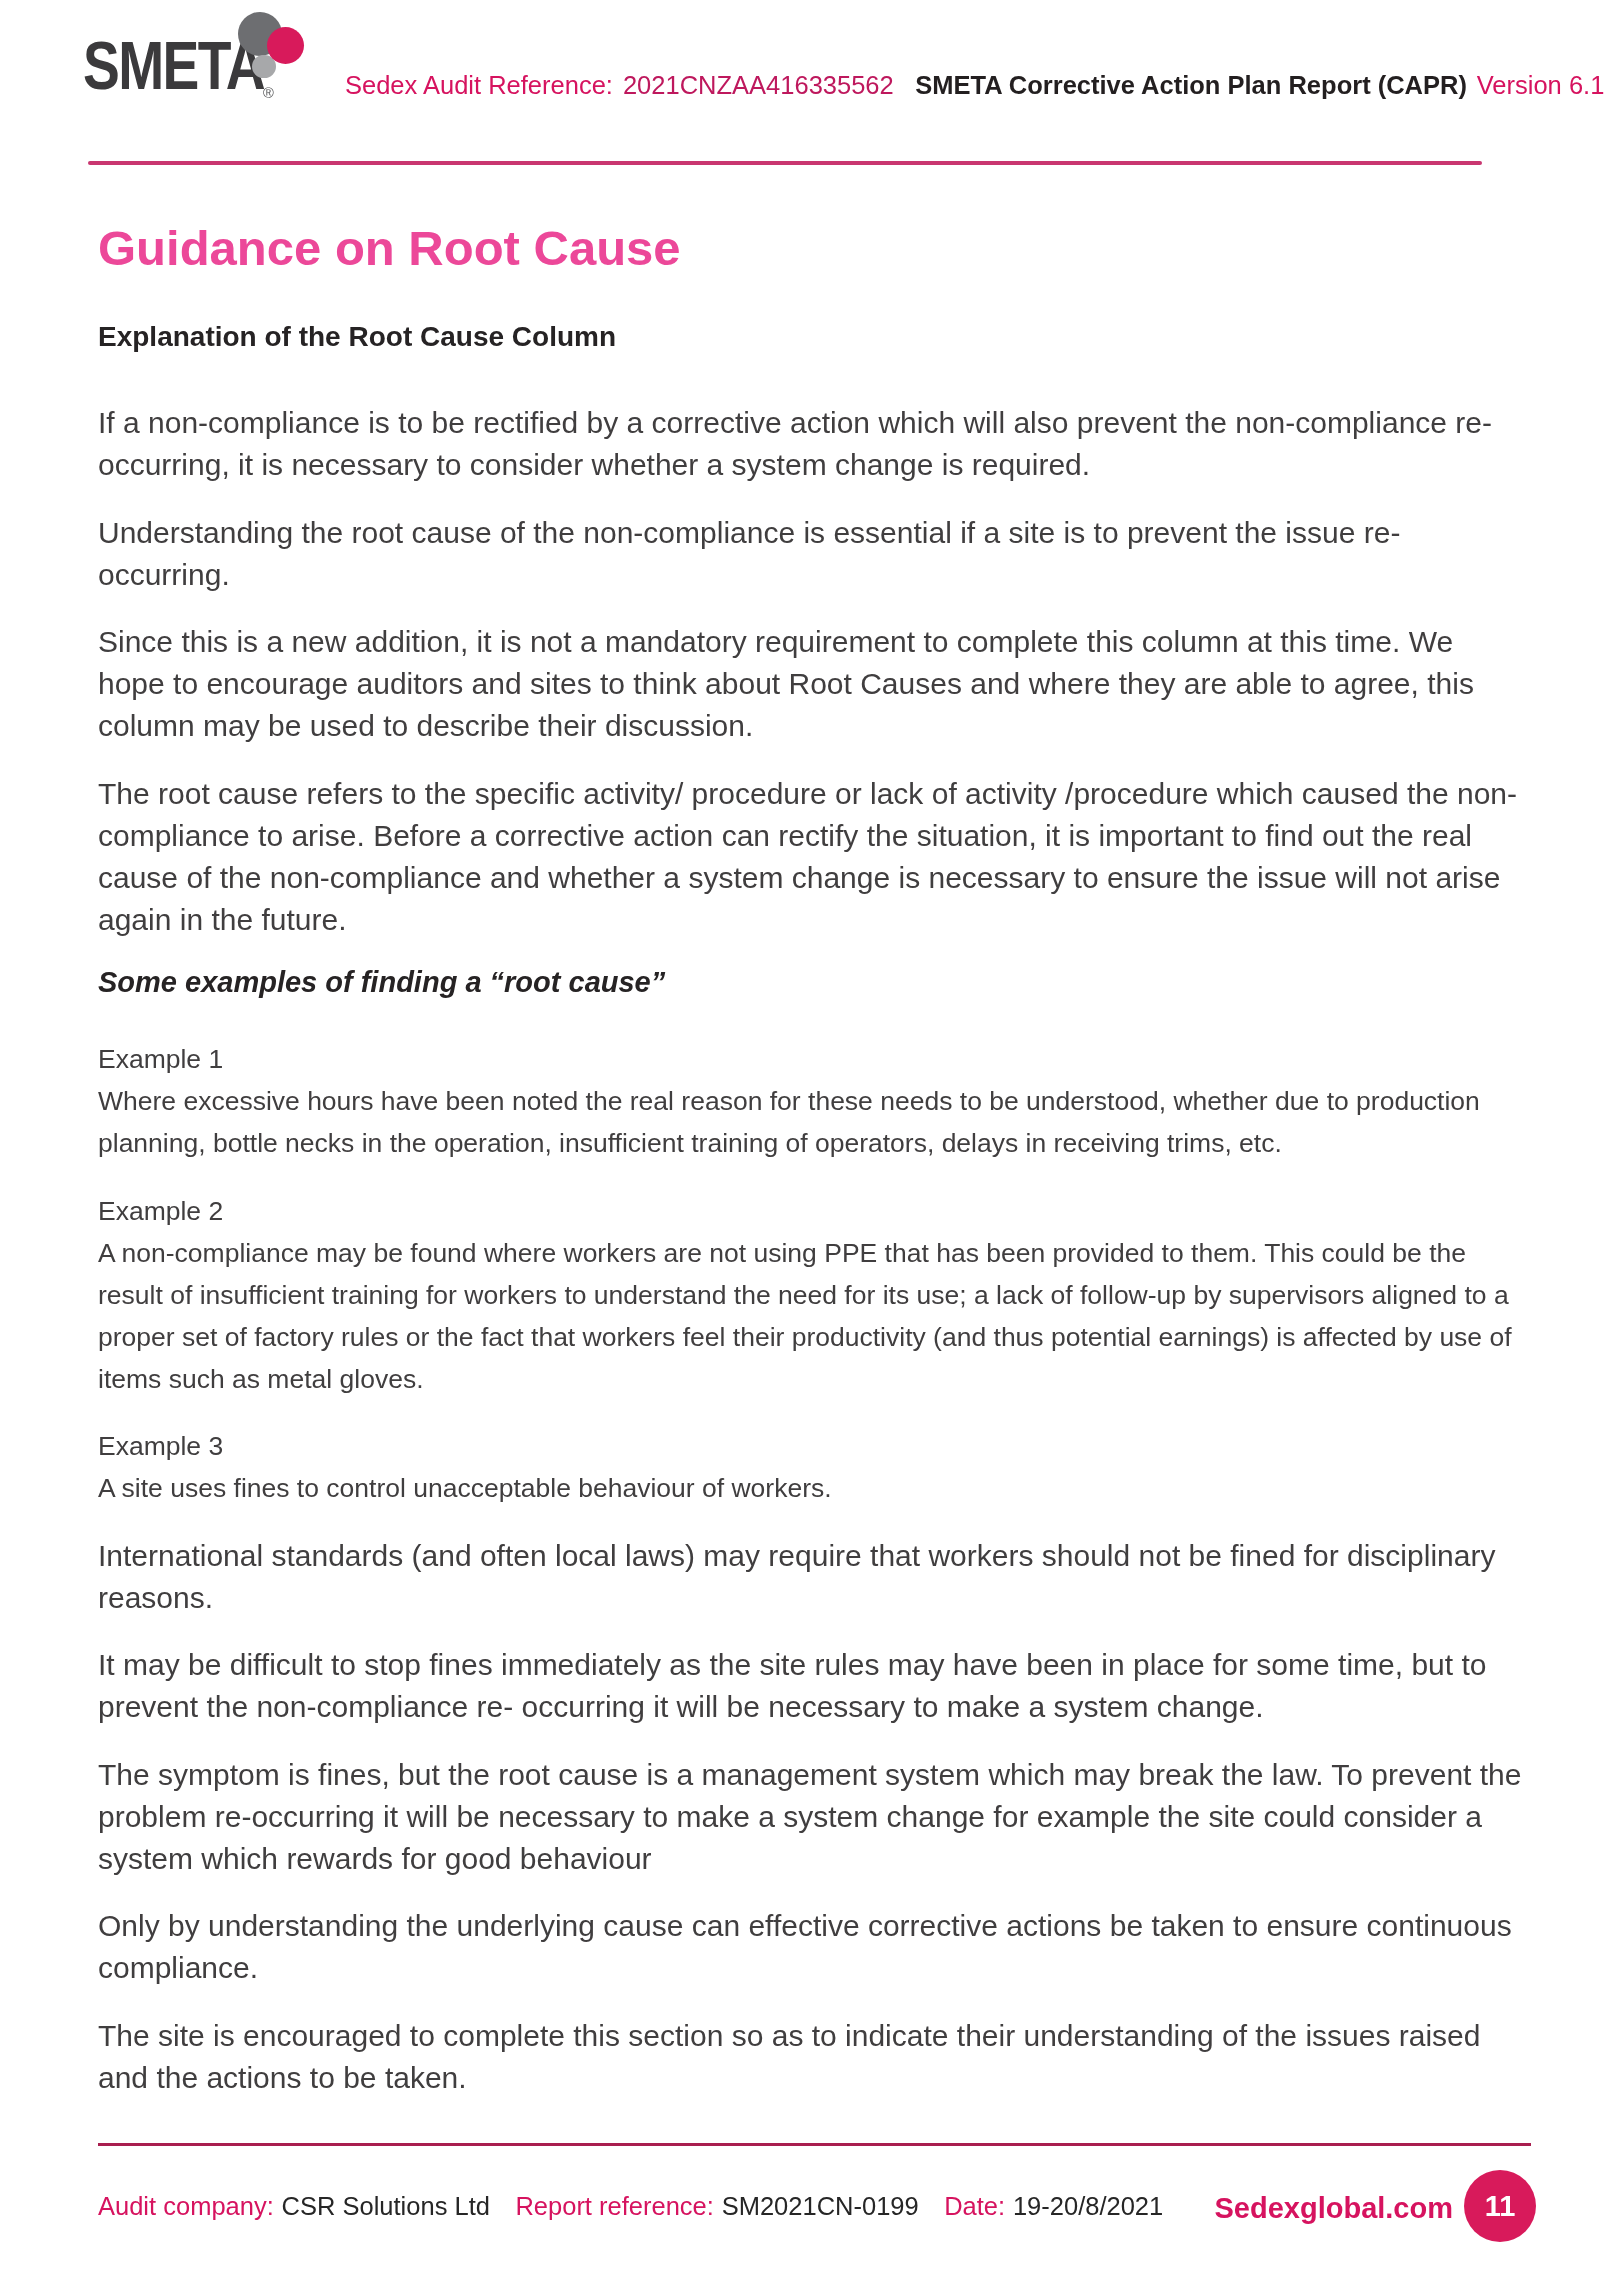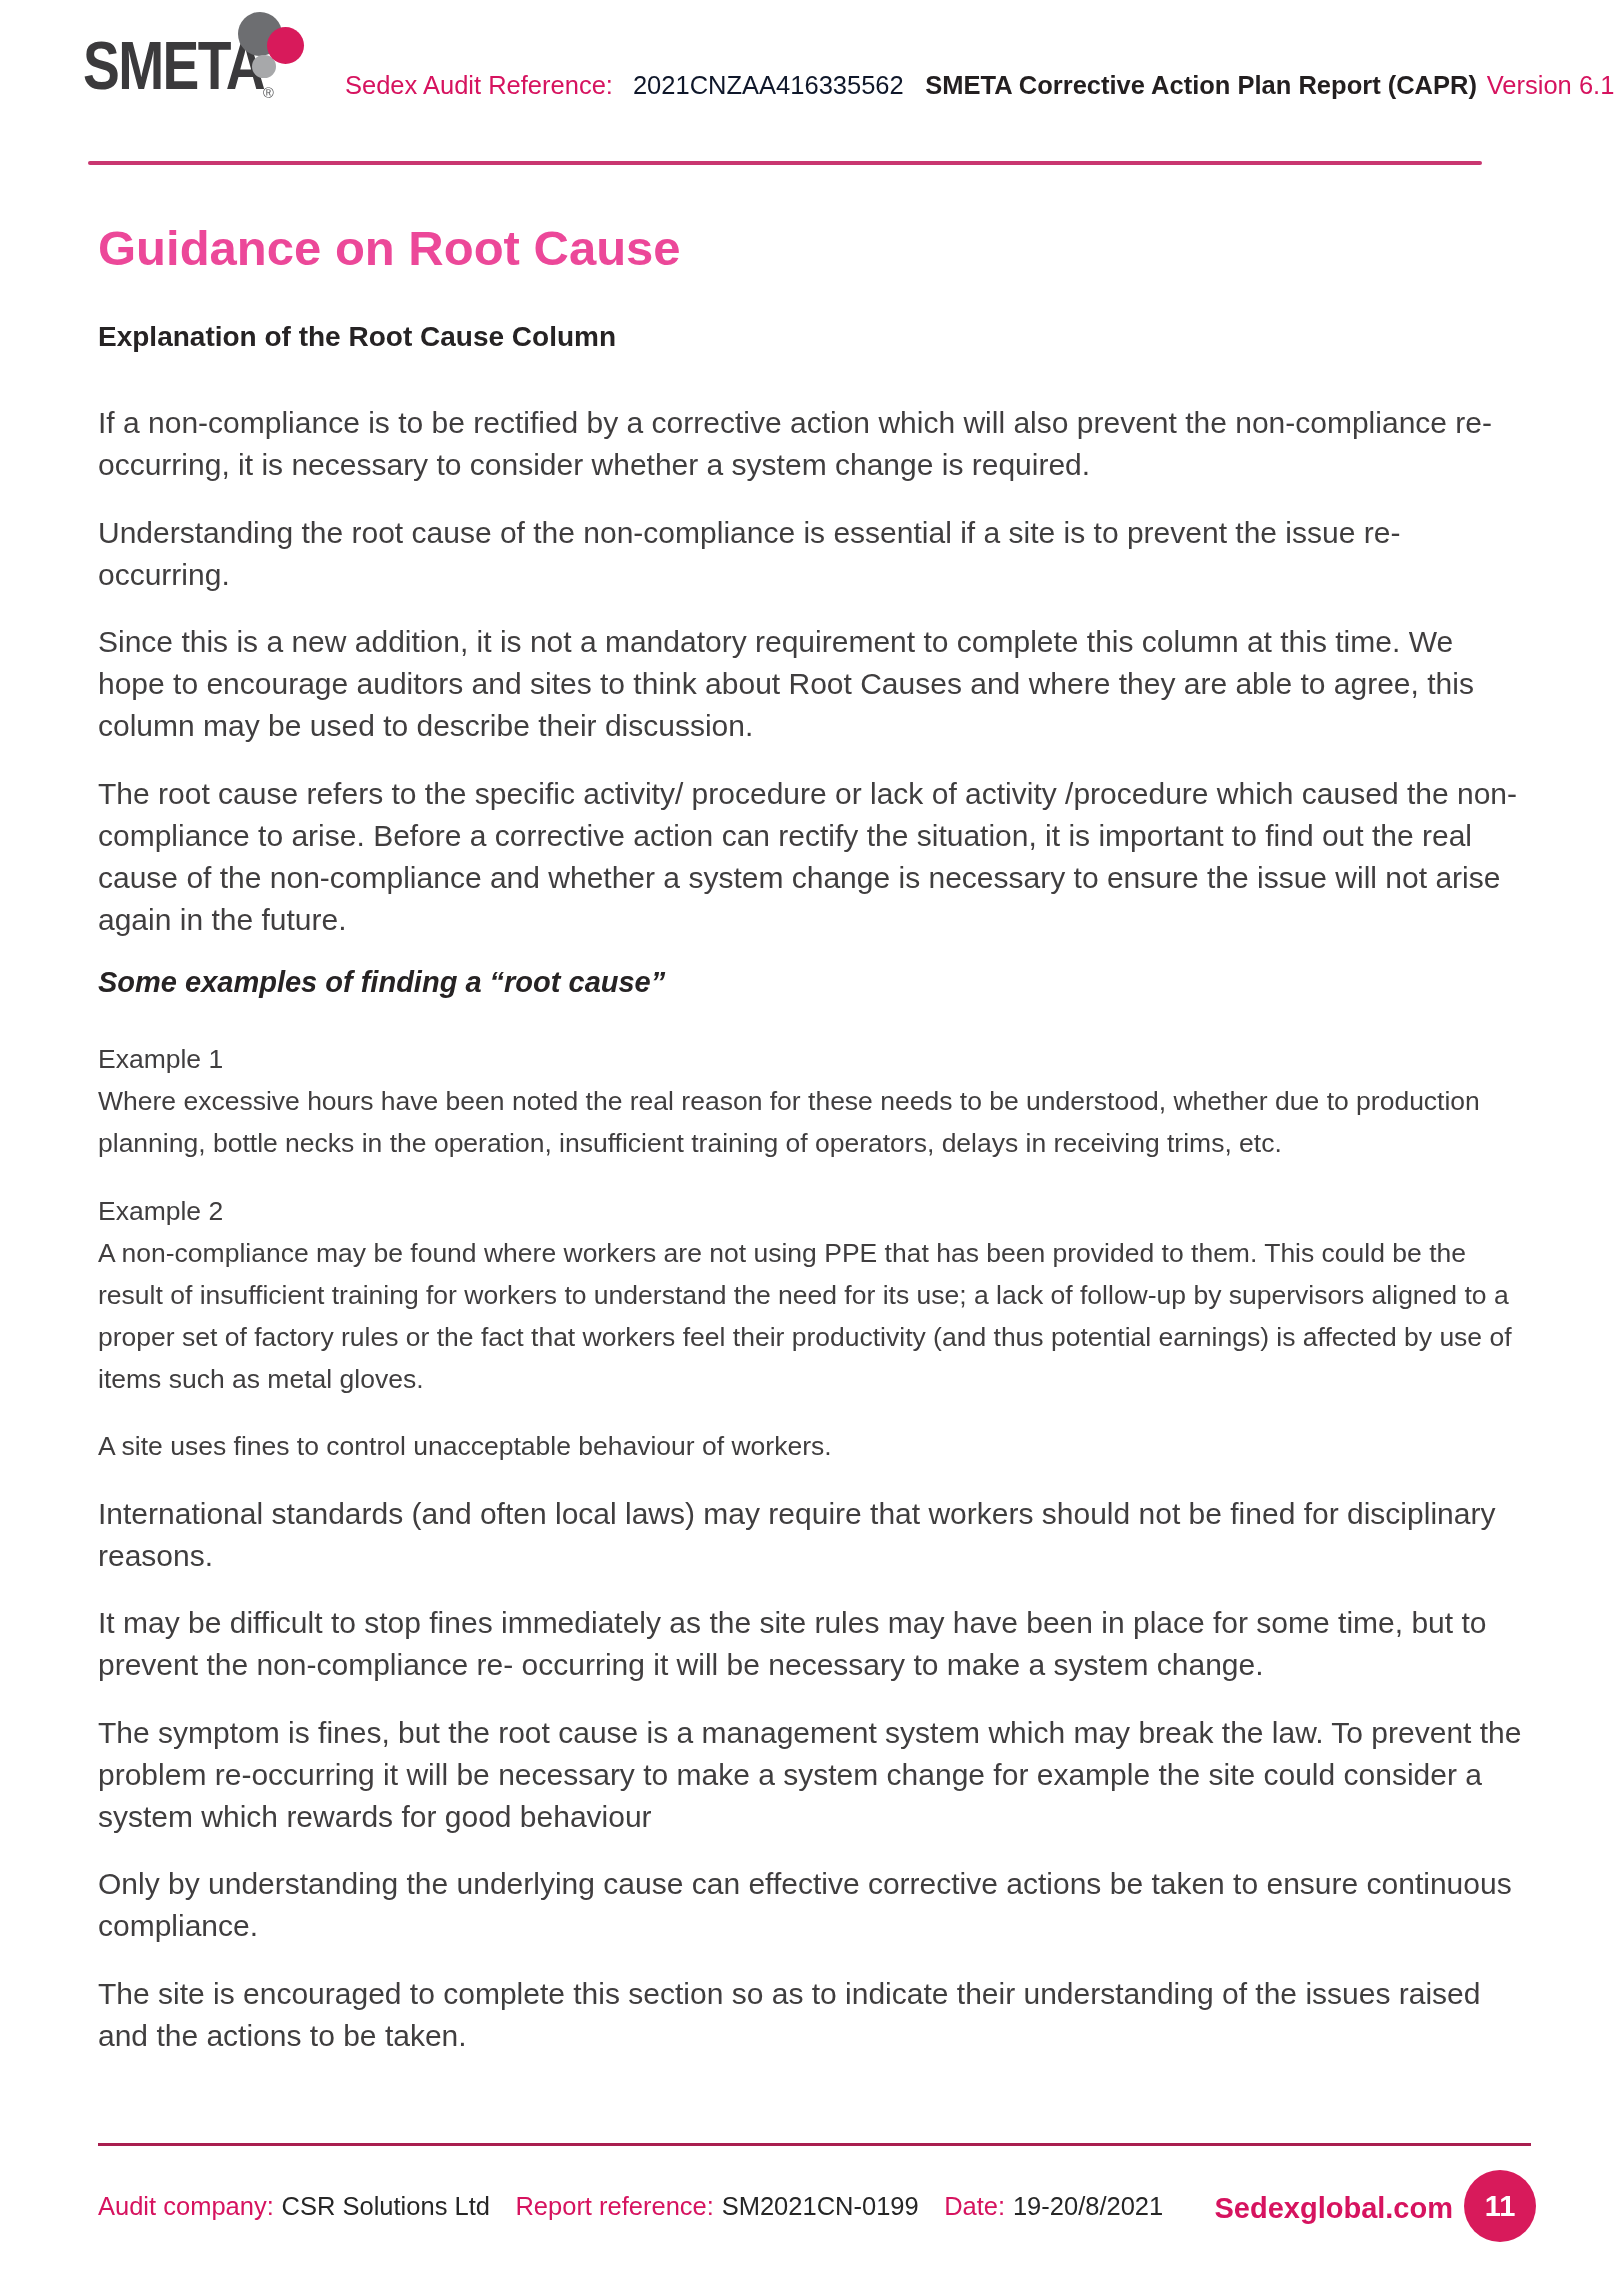--- a/index.html
+++ b/index.html
@@ -26,21 +26,21 @@
   .dot-small { left:169px; top:37px;  width:23.5px; height:23.5px; background:#a7a8aa; }
   .dot-pink  { left:184px; top:9.8px;  width:37px; height:37px; background:#d81a5b; }
   .logo-reg  { position:absolute; left:180px; top:67px; font-size:14.7px; color:#58595b; }
 
   .header-meta {
     position:absolute; left:345px; top:71px;
     display:flex; align-items:baseline; white-space:nowrap;
     font-size:25.5px; color:#2d2a2b;
   }
   .header-meta .lbl   { color:#d6135f; }
-  .header-meta .val   { color:#0f172a; margin-left:20px; }
+  .header-meta .val   { color:#be185d; margin-left:10px; }
   .header-meta .title { color:#231f20; font-weight:700; margin-left:21.6px; }
   .header-meta .ver   { color:#d6135f; margin-left:9.8px; }
 
   .header-rule {
     position:absolute; left:88px; top:161px;
     width:1394px; height:3.9px; border-radius:2px;
     background:#c93670;
   }
 
   
@@ -128,20 +128,21 @@
 
     <div class="example">
       <div class="example-label">Example 1</div>
       <div class="example-text">Where excessive hours have been noted the real reason for these needs to be understood, whether due to production planning, bottle necks in the operation, insufficient training of operators, delays in receiving trims, etc.</div>
     </div>
     <div class="example">
       <div class="example-label">Example 2</div>
       <div class="example-text">A non-compliance may be found where workers are not using PPE that has been provided to them. This could be the result of insufficient training for workers to understand the need for its use; a lack of follow-up by supervisors aligned to a proper set of factory rules or the fact that workers feel their productivity (and thus potential earnings) is affected by use of items such as metal gloves.</div>
     </div>
     <div class="example">
+      <div class="example-label">Example 3</div>
       <div class="example-text">A site uses fines to control unacceptable behaviour of workers.</div>
     </div>
 
     <p class="body-p">International standards (and often local laws) may require that workers should not be fined for disciplinary reasons.</p>
     <p class="body-p">It may be difficult to stop fines immediately as the site rules may have been in place for some time, but to prevent the non-compliance re- occurring it will be necessary to make a system change.</p>
     <p class="body-p">The symptom is fines, but the root cause is a management system which may break the law. To prevent the problem re-occurring it will be necessary to make a system change for example the site could consider a system which rewards for good behaviour</p>
     <p class="body-p">Only by understanding the underlying cause can effective corrective actions be taken to ensure continuous compliance.</p>
     <p class="body-p">The site is encouraged to complete this section so as to indicate their understanding of the issues raised and the actions to be taken.</p>
   </div>
 

